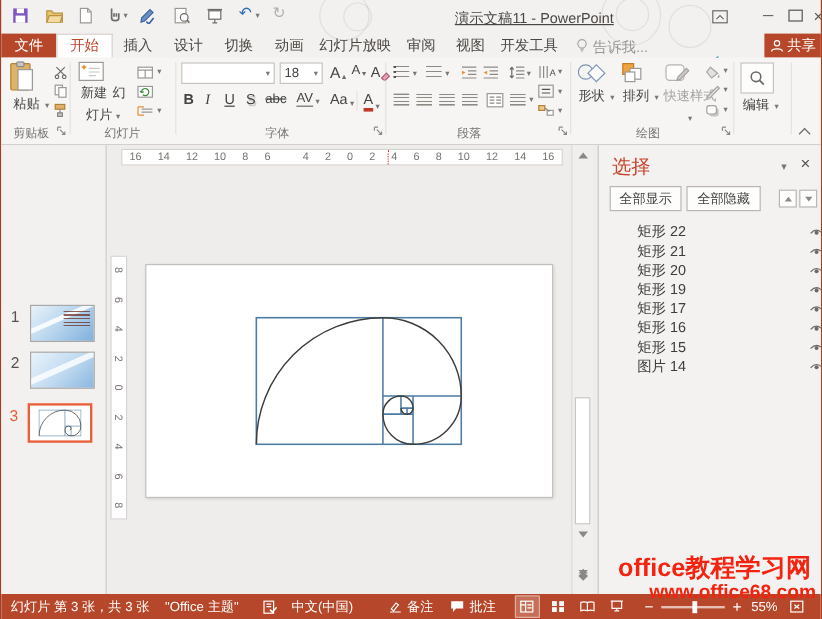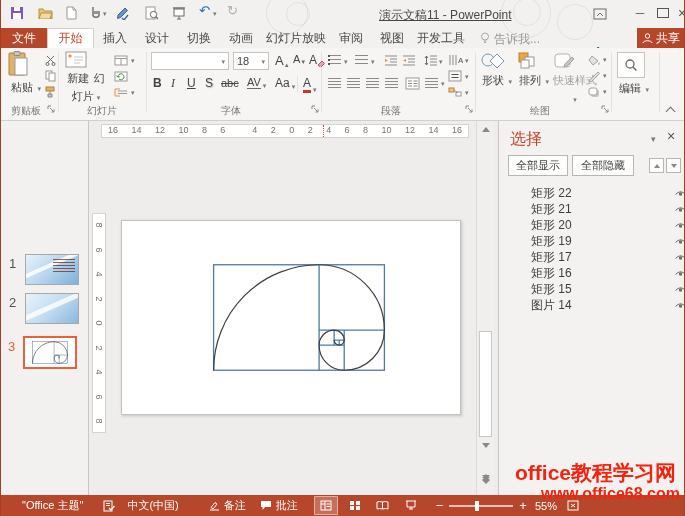--- a/index.html
+++ b/index.html
@@ -566,20 +566,21 @@
             <svg width="13" height="8" viewBox="0 0 13 8">
               <path d="M1.5 5.5 Q6.5 0 11.5 5.5" fill="none" stroke="#6d6a67"></path>
               <circle cx="6.5" cy="5" r="1.7" fill="#6d6a67"></circle>
             </svg>
           </span>
         </div>
     </div>
   </div>
 
   <div class="abs" style="left:0;top:495px;width:100%;height:21px;background:#b7472a;display:flex;align-items:center;padding:0 8px;box-sizing:border-box;">
+    <span class="sbtxt">幻灯片 第 3 张，共 3 张</span>
     <span class="sbtxt" style="margin-left:13px;">"Office 主题"</span>
     <span class="ctr" style="margin-left:20px;">
       <svg width="12" height="12" viewBox="0 0 12 12">
           <rect x="1" y="1" width="8" height="10" fill="none" stroke="#fff"></rect>
           <path d="M3 3.5 h4 M3 5.5 h4" stroke="#fff"></path>
           <path d="M6 8 l2 2 3.5-4" fill="none" stroke="#fff" stroke-width="1.3"></path>
         </svg>
       </span>
     <span class="sbtxt" style="margin-left:12px;">中文(中国)</span>
     <span class="ctr" style="margin-left:30px;gap:4px;">

